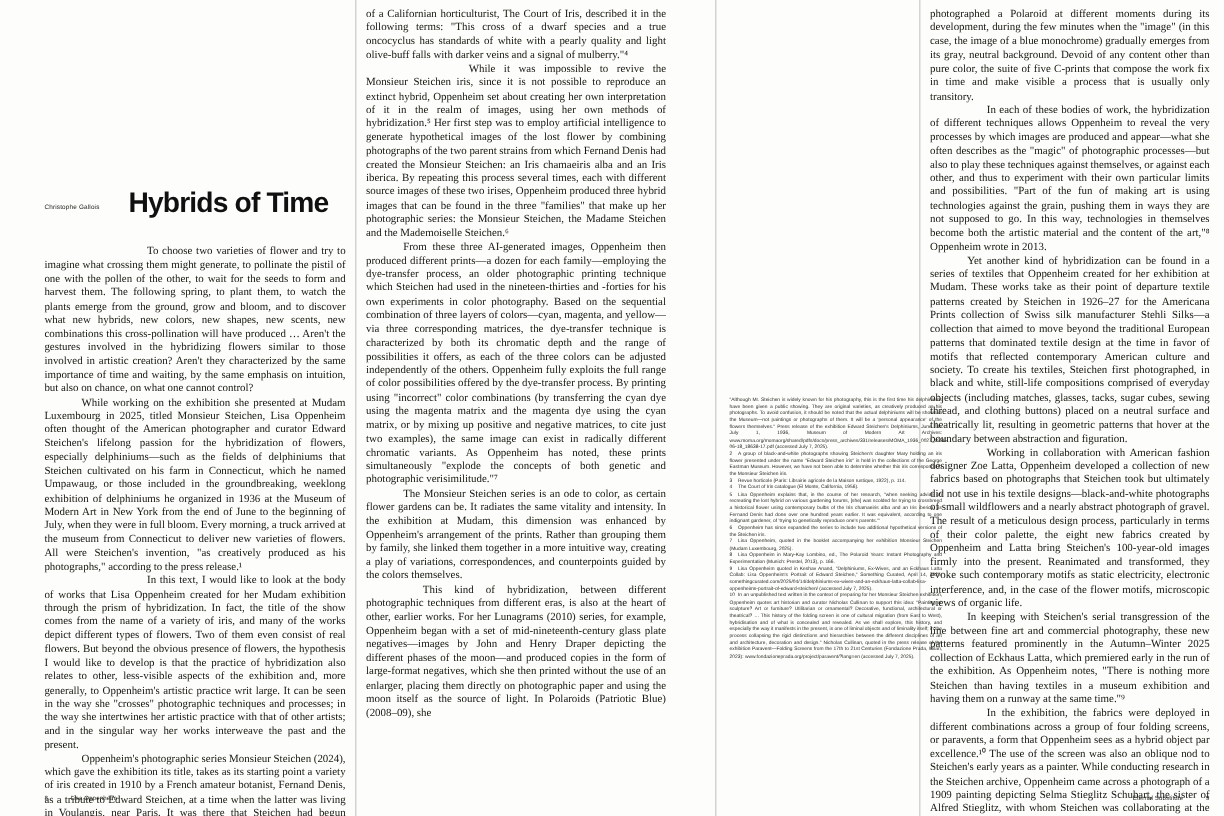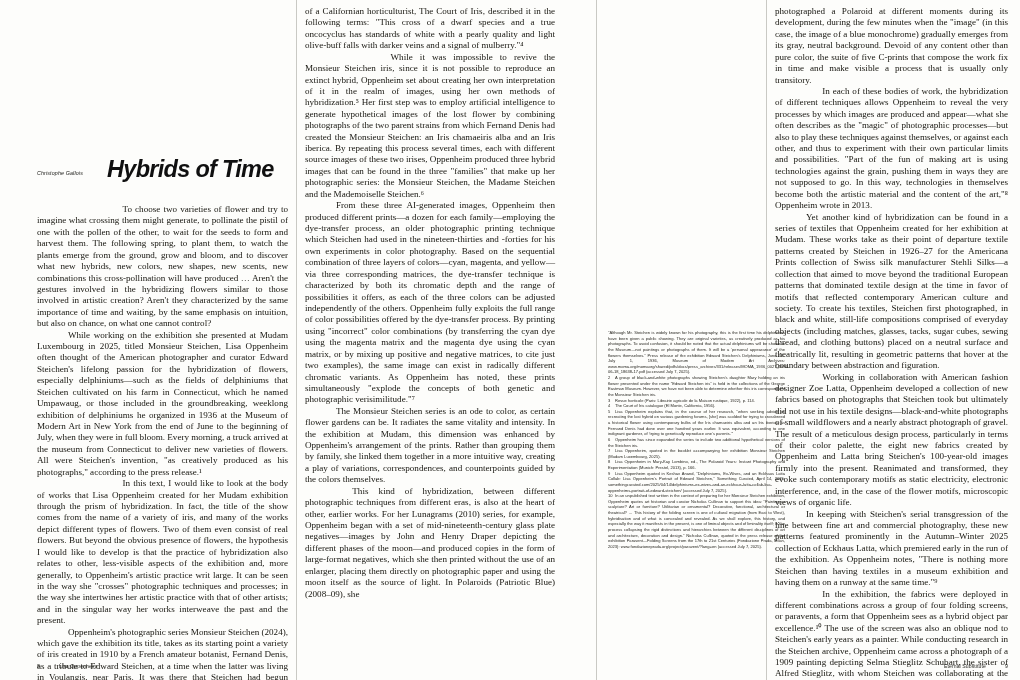--- a/index.html
+++ b/index.html
@@ -55,21 +55,20 @@
     left: 37px;
     top: 204px;
     width: 251px;
   }
   .headline-block {
     position: absolute;
     left: 37px;
     top: 157px;
     width: 260px;
     height: 40px;
-    font-style: italic;
   }
   .byline {
     position: absolute;
     left: 0;
     top: 13px;
     font-family: "Liberation Sans", sans-serif;
     font-size: 5.3px;
     letter-spacing: 0.15px;
     color: #1a1a16;
     white-space: nowrap;

